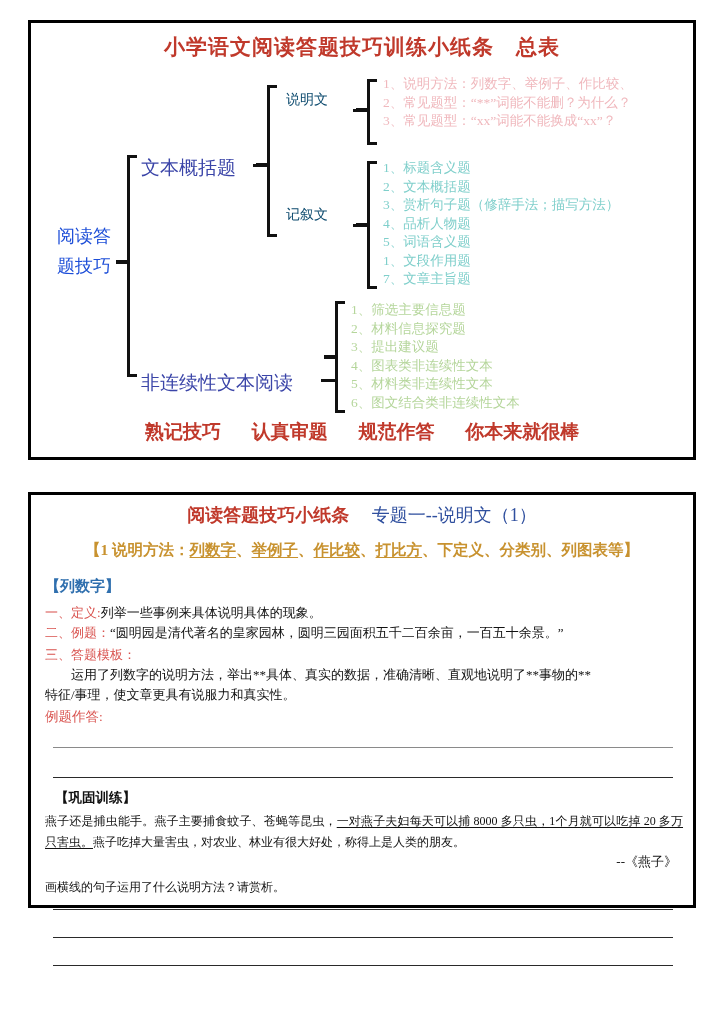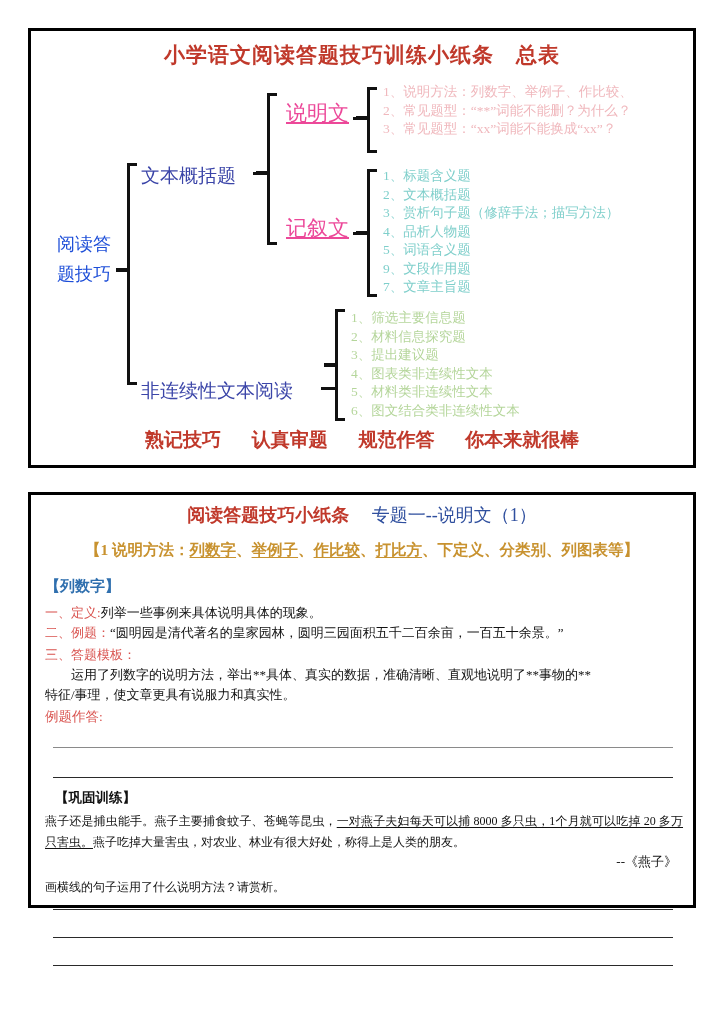--- a/index.html
+++ b/index.html
@@ -16,21 +16,21 @@
     background: #ffffff;
   }
 
   
   .card {
     position: absolute;
     border: 3px solid #000000;
     background: #ffffff;
   }
   #card-mindmap {
-    left: 28px; top: 28px;
+    left: 28px; top: 20px;
     width: 668px; height: 440px;
   }
   #card-lesson {
     left: 28px; top: 492px;
     width: 668px; height: 416px;
   }
 
   .mm-title {
     position: absolute;
     left: 0; top: 10px;
@@ -62,25 +62,24 @@
     font-size: 19px;
     white-space: nowrap;
     font-family: "Liberation Serif", "DejaVu Serif", serif;
   }
   #lbl-xiandai { left: 110px; top: 132px; }
   #lbl-feilian { left: 110px; top: 347px; }
 
   
   .mm-l2 {
     position: absolute;
-    color: #ec4899;
-    font-size: 21px;
-    white-space: nowrap;
-    font-family: "Liberation Serif", "DejaVu Serif", serif;
-    text-decoration: underline;
+    color: #0c4a6e;
+    font-size: 14px;
+    white-space: nowrap;
+    font-family: "Liberation Serif", "DejaVu Serif", serif;
   }
   #lbl-shuoming { left: 255px; top: 68px; }
   #lbl-jixu     { left: 255px; top: 183px; }
 
   
   .brace { position: absolute; }
   .brace .bar  { position: absolute; left: 0; top: 0; width: 3px; height: 100%; background: #111; }
   .brace .nub  { position: absolute; left: 0; width: 10px; height: 3px; background: #111; }
   .brace .nub.t { top: 0; }
   .brace .nub.b { bottom: 0; }
@@ -267,21 +266,21 @@
       <div class="nub b"></div>
       <div class="stem" style="top:62px;"></div>
     </div>
 
     <div class="leaf teal" style="left:352px; top:136px;">
       <div>1、标题含义题</div>
       <div>2、文本概括题</div>
       <div>3、赏析句子题（修辞手法；描写方法）</div>
       <div>4、品析人物题</div>
       <div>5、词语含义题</div>
-      <div>9、文段作用题</div>
+      <div>1、文段作用题</div>
       <div>7、文章主旨题</div>
     </div>
 
     <div class="brace" style="left:304px; top:278px; width:3px; height:112px;">
       <div class="bar"></div>
       <div class="nub t"></div>
       <div class="nub b"></div>
       <div class="stem" style="top:54px;"></div>
     </div>
 

